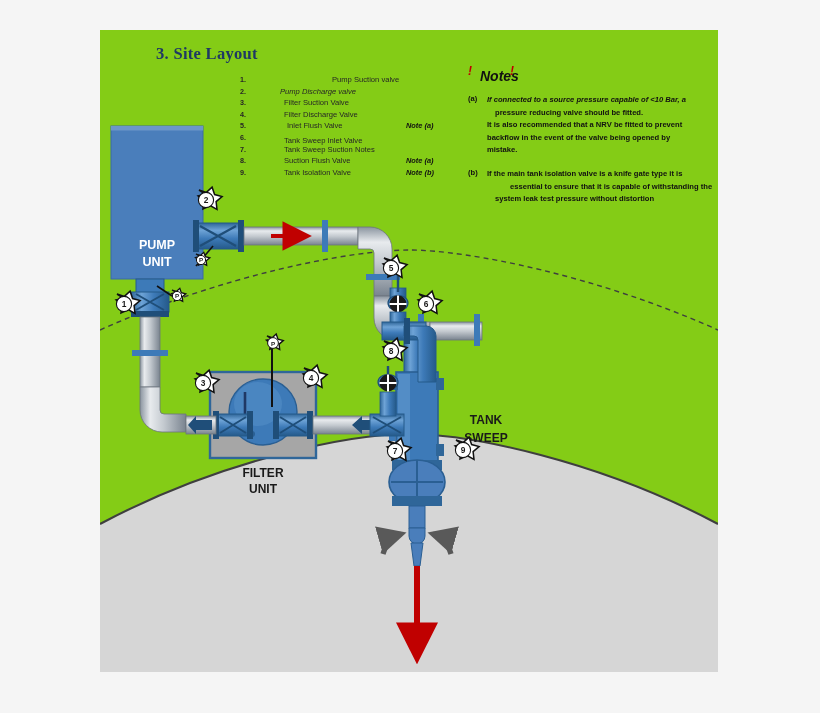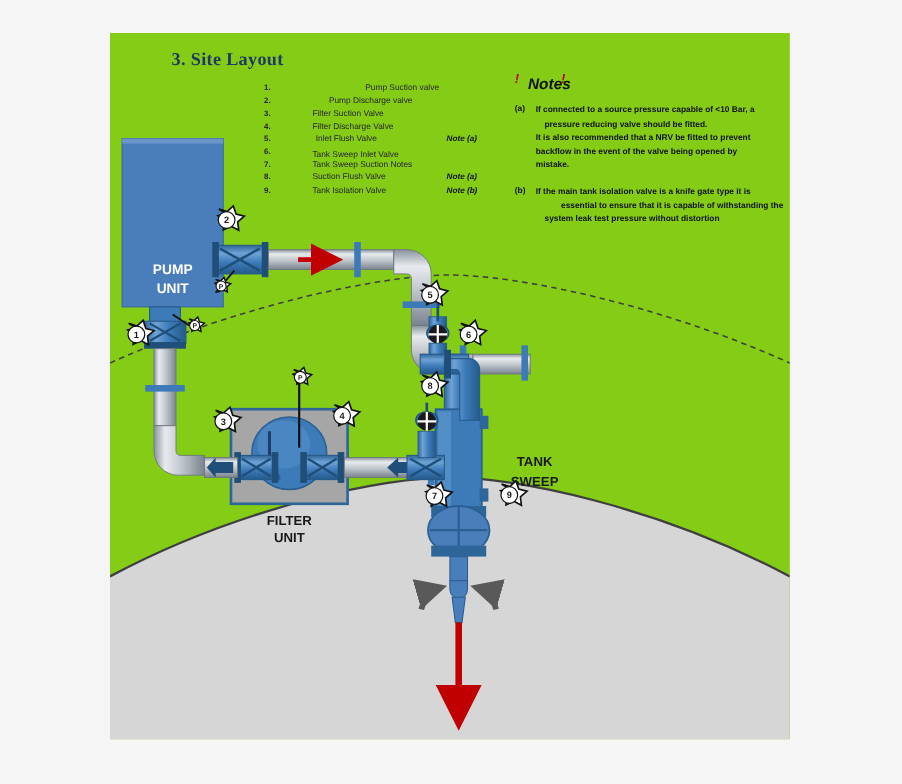--- a/index.html
+++ b/index.html
@@ -57,21 +57,21 @@
   <div class="htmlover ttl" style="left:56px;top:14px;">3.  Site Layout</div>
 
   <div class="htmlover" style="left:140px;top:45px;width:230px;">
     <div style="position:relative;height:11.6px;">
       <span class="listnum htmlover" style="left:0;top:0;">1.</span>
       <span class="listtxt htmlover" style="left:44px;top:0;margin-left:48px;">Pump Suction valve</span>
       <span class="listnote htmlover" style="left:166px;top:0;"></span>
     </div>
     <div style="position:relative;height:11.6px;">
       <span class="listnum htmlover" style="left:0;top:0;">2.</span>
-      <span class="listtxt htmlover" style="left:59px;top:0;">Pump Discharge valve</span>
+      <span class="listtxt htmlover" style="left:40px;top:0;font-style:italic;">Pump Discharge valve</span>
       <span class="listnote htmlover" style="left:166px;top:0;"></span>
     </div>
     <div style="position:relative;height:11.6px;">
       <span class="listnum htmlover" style="left:0;top:0;">3.</span>
       <span class="listtxt htmlover" style="left:44px;top:0;">Filter Suction Valve</span>
       <span class="listnote htmlover" style="left:166px;top:0;"></span>
     </div>
     <div style="position:relative;height:11.6px;">
       <span class="listnum htmlover" style="left:0;top:0;">4.</span>
       <span class="listtxt htmlover" style="left:44px;top:0;">Filter Discharge Valve</span>
@@ -108,21 +108,21 @@
 
     <div style="position:relative;height:18px;">
       <span class="bang htmlover" style="left:0;top:-2px;">!</span>
       <span class="noteshdr htmlover" style="left:12px;top:2px;">Notes</span>
       <span class="bang htmlover" style="left:42px;top:-2px;">!</span>
     </div>
 
     <div style="position:relative;margin-top:10px;">
       <span class="notekey htmlover" style="left:0;top:0;">(a)</span>
       <div style="margin-left:19px;">
-        <div class="noteline" style="line-height:12.6px;">If connected to a source pressure capable of &lt;10 Bar,  a</div>
+        <div class="noteline" style="line-height:12.6px;font-style:italic;">If connected to a source pressure capable of &lt;10 Bar,  a</div>
         <div class="noteline" style="line-height:12.6px;margin-left:8px;">pressure reducing valve should be fitted.</div>
         <div class="noteline" style="line-height:12.6px;">It is also recommended that a NRV be fitted to prevent</div>
         <div class="noteline" style="line-height:12.6px;">backflow in the event of the valve being opened by</div>
         <div class="noteline" style="line-height:12.6px;">mistake.</div>
       </div>
     </div>
 
     <div style="position:relative;margin-top:11px;">
       <span class="notekey htmlover" style="left:0;top:0;">(b)</span>
       <div style="margin-left:19px;">

